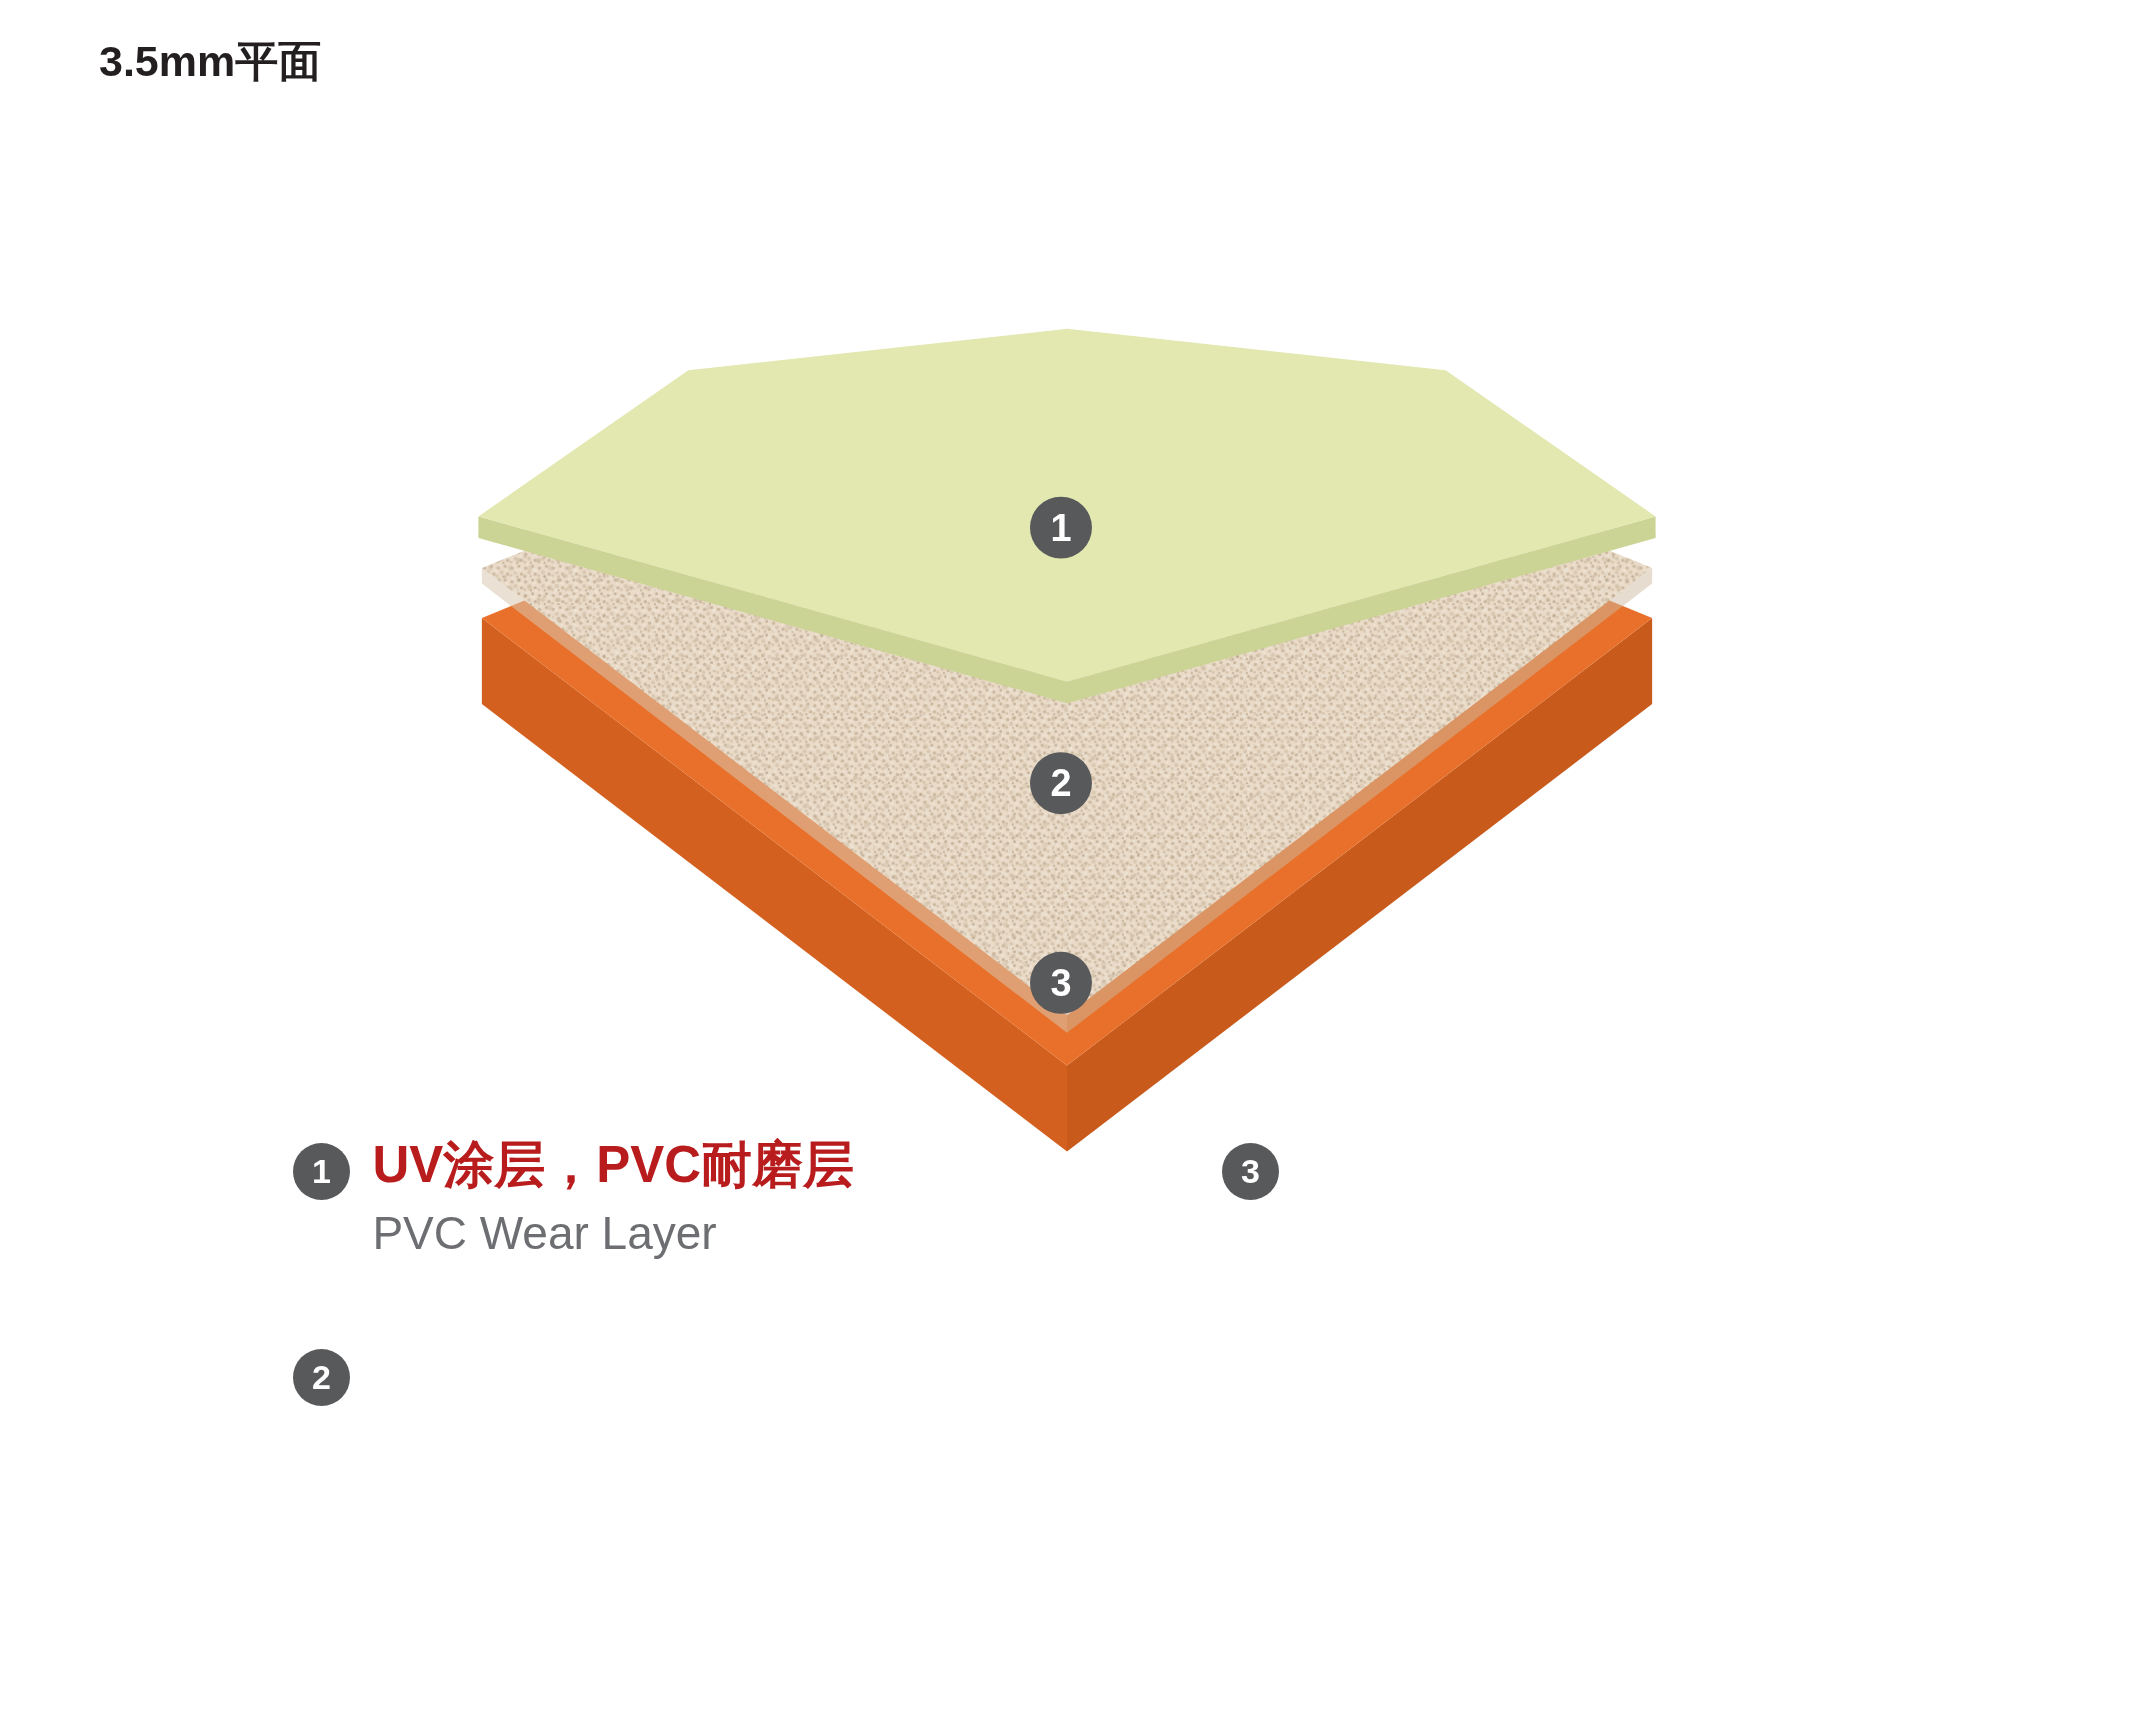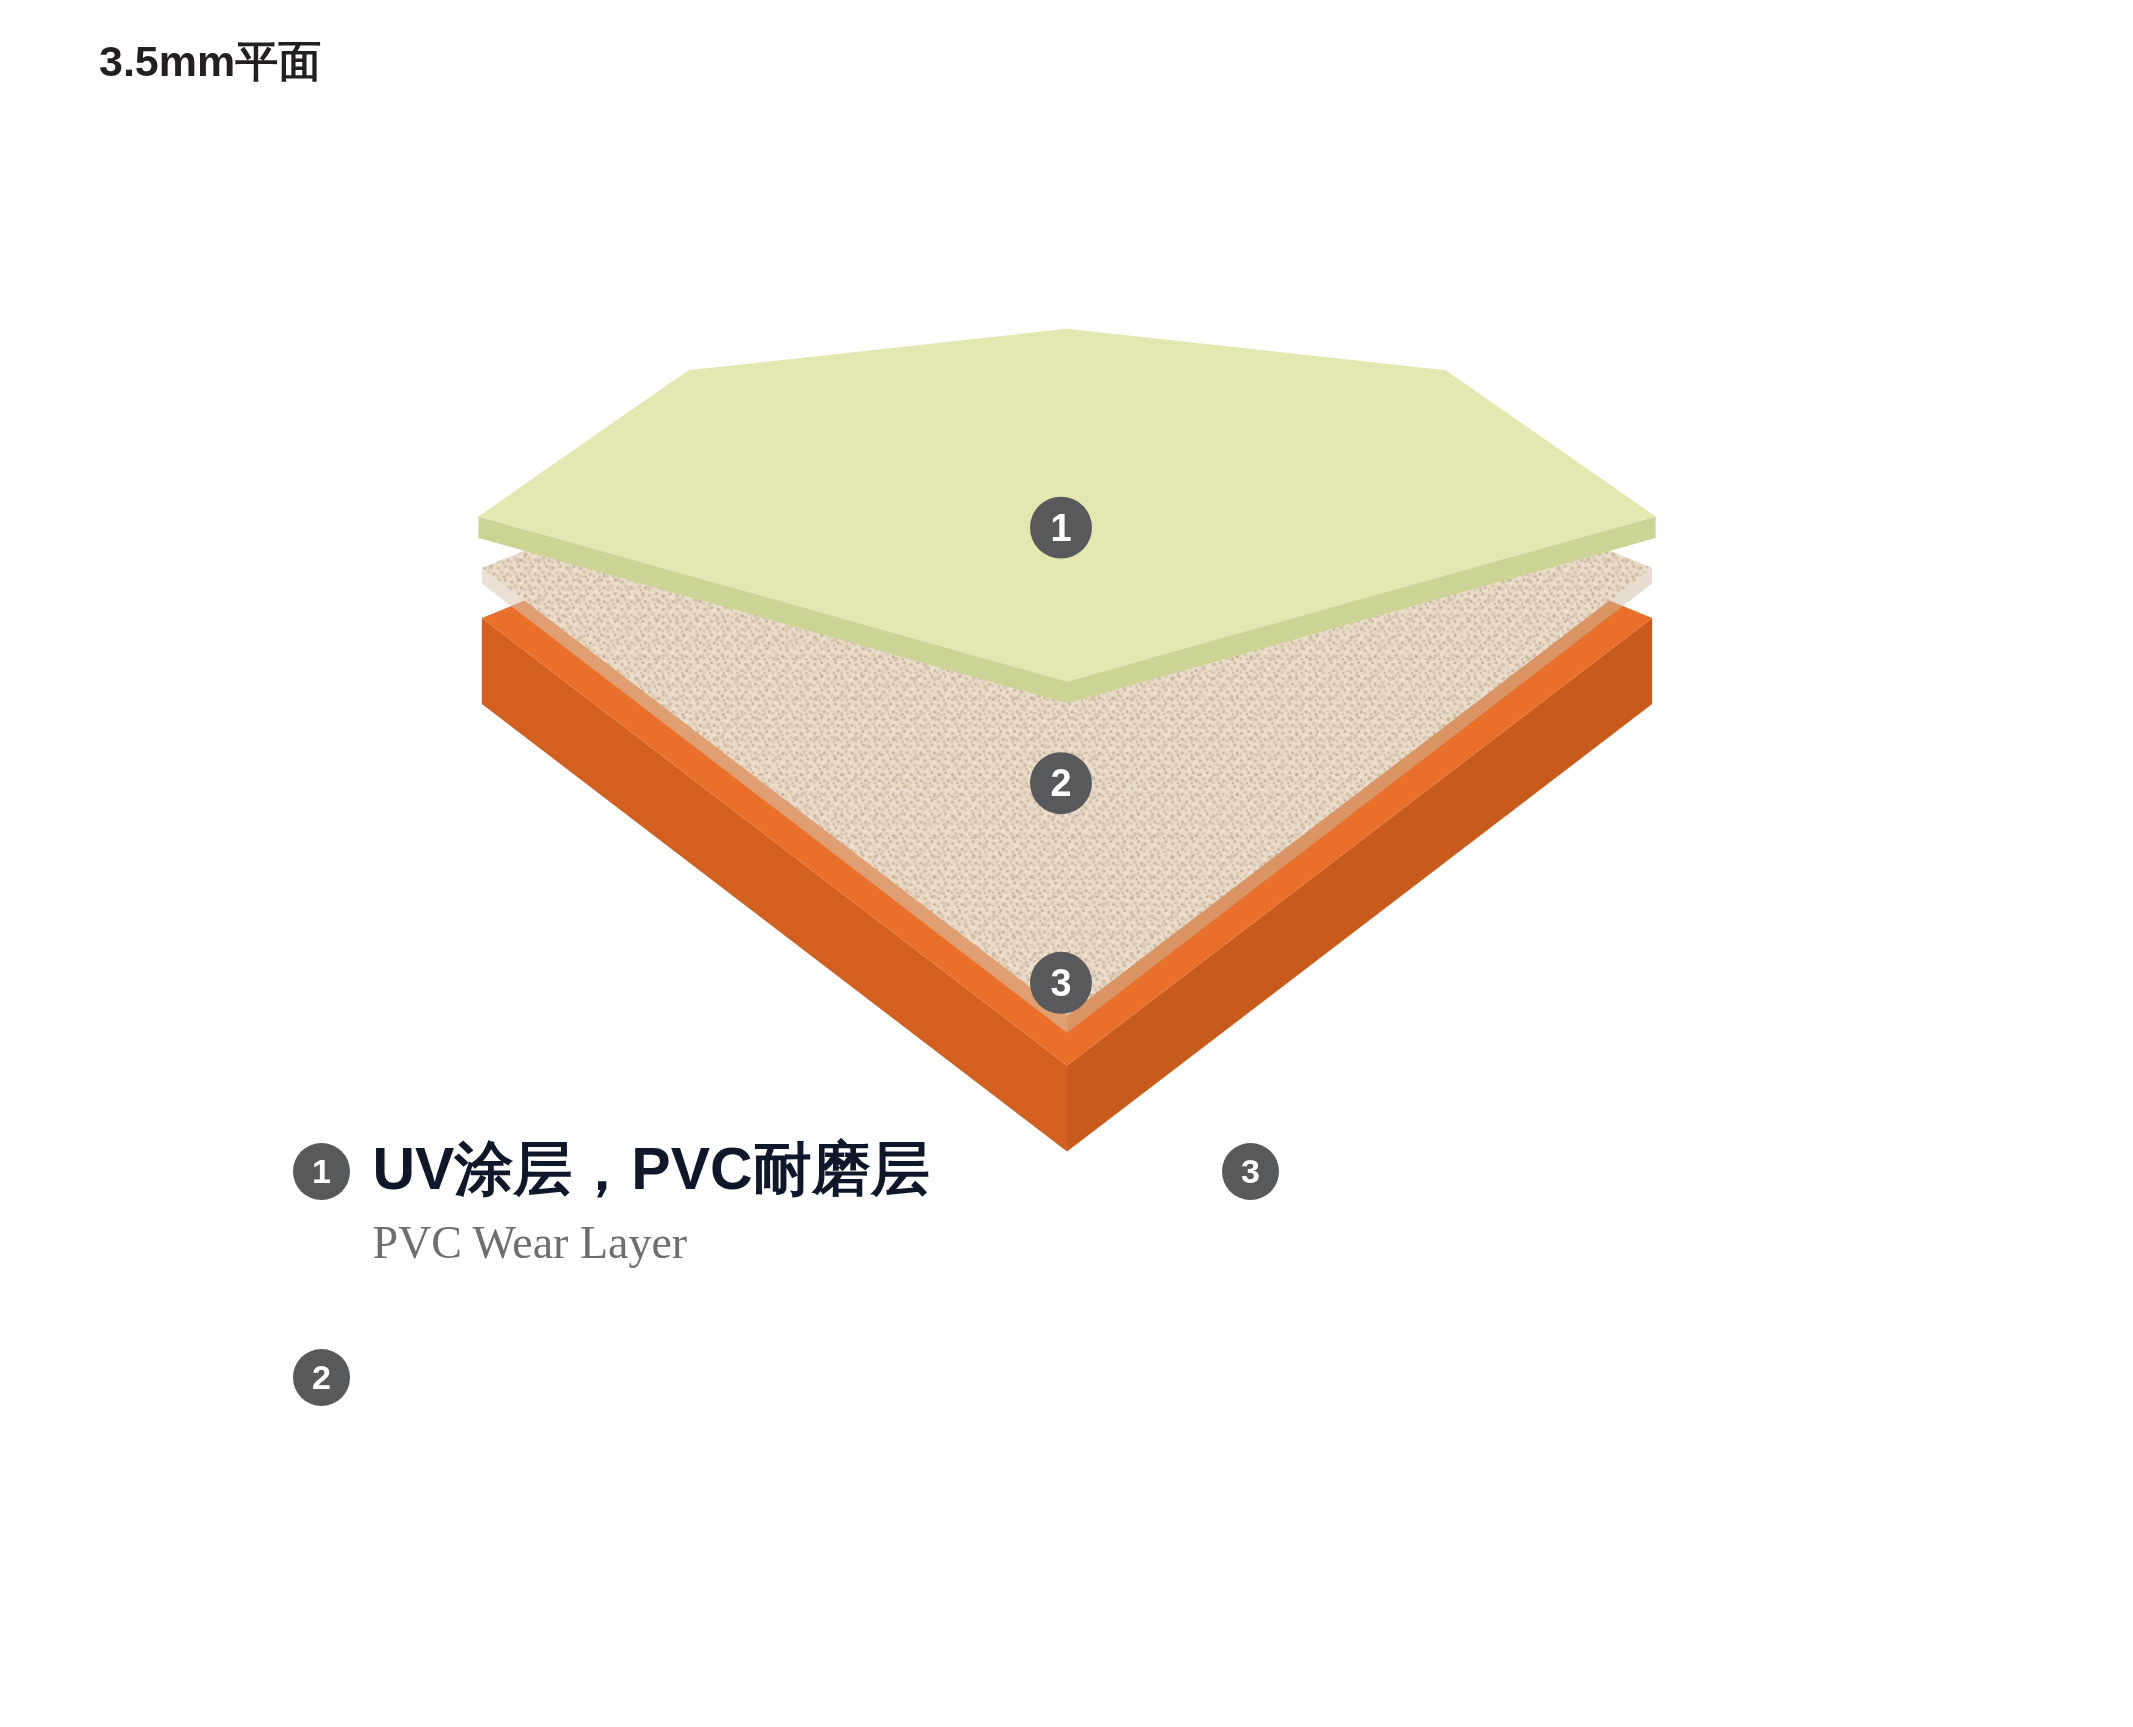--- a/index.html
+++ b/index.html
@@ -60,34 +60,33 @@
     align-items: center;
     justify-content: center;
     flex: 0 0 auto;
     margin-top: 6.9px;
     font-family: "Liberation Sans", sans-serif;
   }
   .legend-text {
     margin-left: 22.4px;
   }
   .legend-cn {
-    font-size: 59px;
+    font-size: 51px;
     font-weight: bold;
-    color: #0f172a;
+    color: #b91c1c;
     line-height: 1.15;
     white-space: nowrap;
   }
   .legend-en {
     font-size: 46px;
     font-weight: normal;
     color: #6d6e71;
     line-height: 1.25;
     margin-top: 10.3px;
     white-space: nowrap;
-    font-family: Liberation Serif, serif;
   }
 
   #item-1 { left: 293px; top: 0px; }
   #item-2 { left: 293px; top: 206px; }
   #item-3 { left: 1222px; top: 0px; }
 
   
   .num-badge-wrap { pointer-events: none; }
 </style>
 </head>

